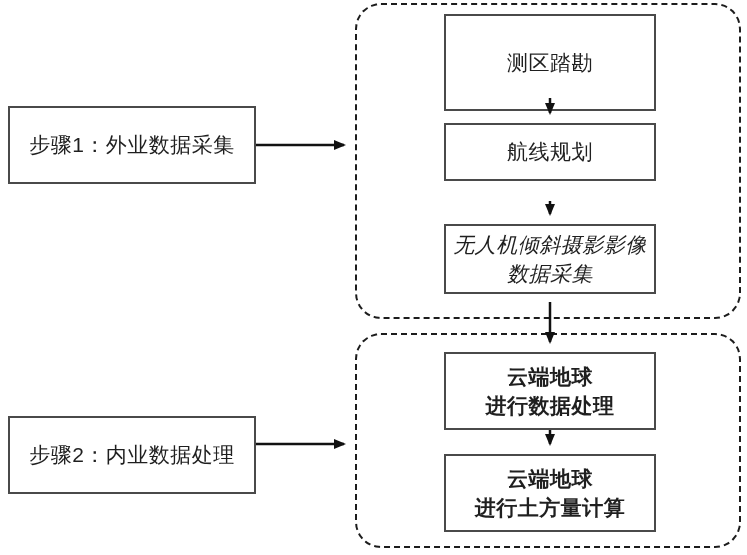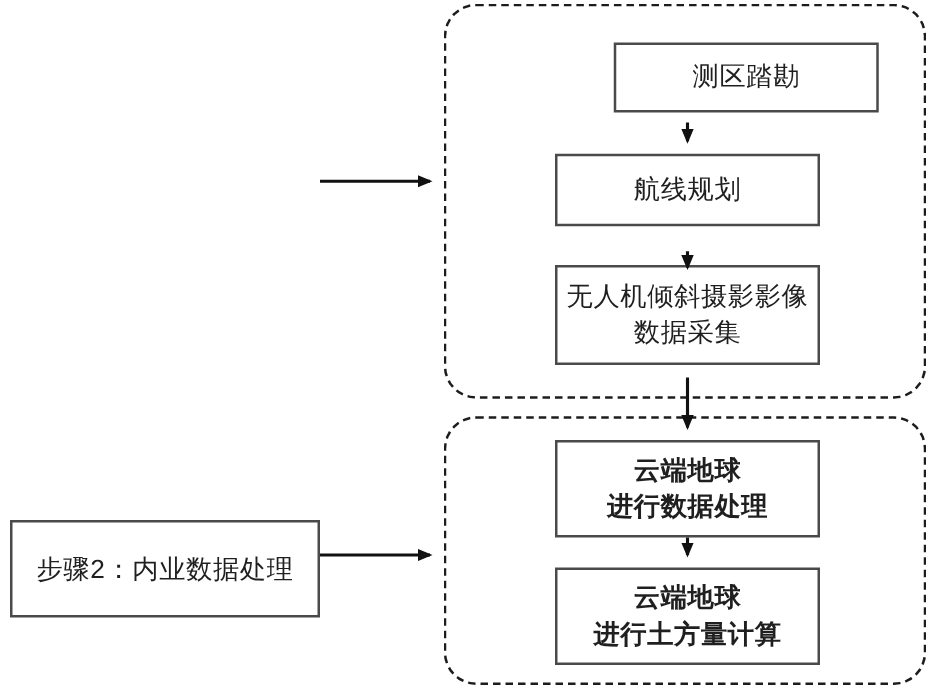--- a/index.html
+++ b/index.html
@@ -55,40 +55,43 @@
     box-sizing: border-box;
     display: flex;
     align-items: center;
     justify-content: center;
     text-align: center;
     font-size: 21px;
     line-height: 1.4;
     letter-spacing: 0.5px;
     white-space: pre-line;
   }
-  .node.n1 { top: 34px;  height: 56px; margin-left: 47px; }
+  .node.n1 { top: 14px;  height: 97px; }
   .node.n2 { top: 123px; height: 58px; }
-  .node.n3 { top: 212px; height: 80px; }
+  .node.n3 { top: 224px; height: 70px; font-style: italic; }
   .node.n4 { top: 352px; height: 78px; font-weight: bold; }
   .node.n5 { top: 454px; height: 78px; font-weight: bold; }
 
   .arrow-layer {
     position: absolute;
     top: 0;
     left: 0;
     width: 747px;
     height: 555px;
     pointer-events: none;
   }
 </style>
 </head>
 <body>
 
 <div class="canvas">
 
+  <div class="step-box step1">
+    <span>步骤1：外业数据采集</span>
+  </div>
 
   <div class="step-box step2">
     <span>步骤2：内业数据处理</span>
   </div>
 
   <div class="group group1"></div>
   <div class="group group2"></div>
 
   <div class="node n1">
     <span>测区踏勘</span>

